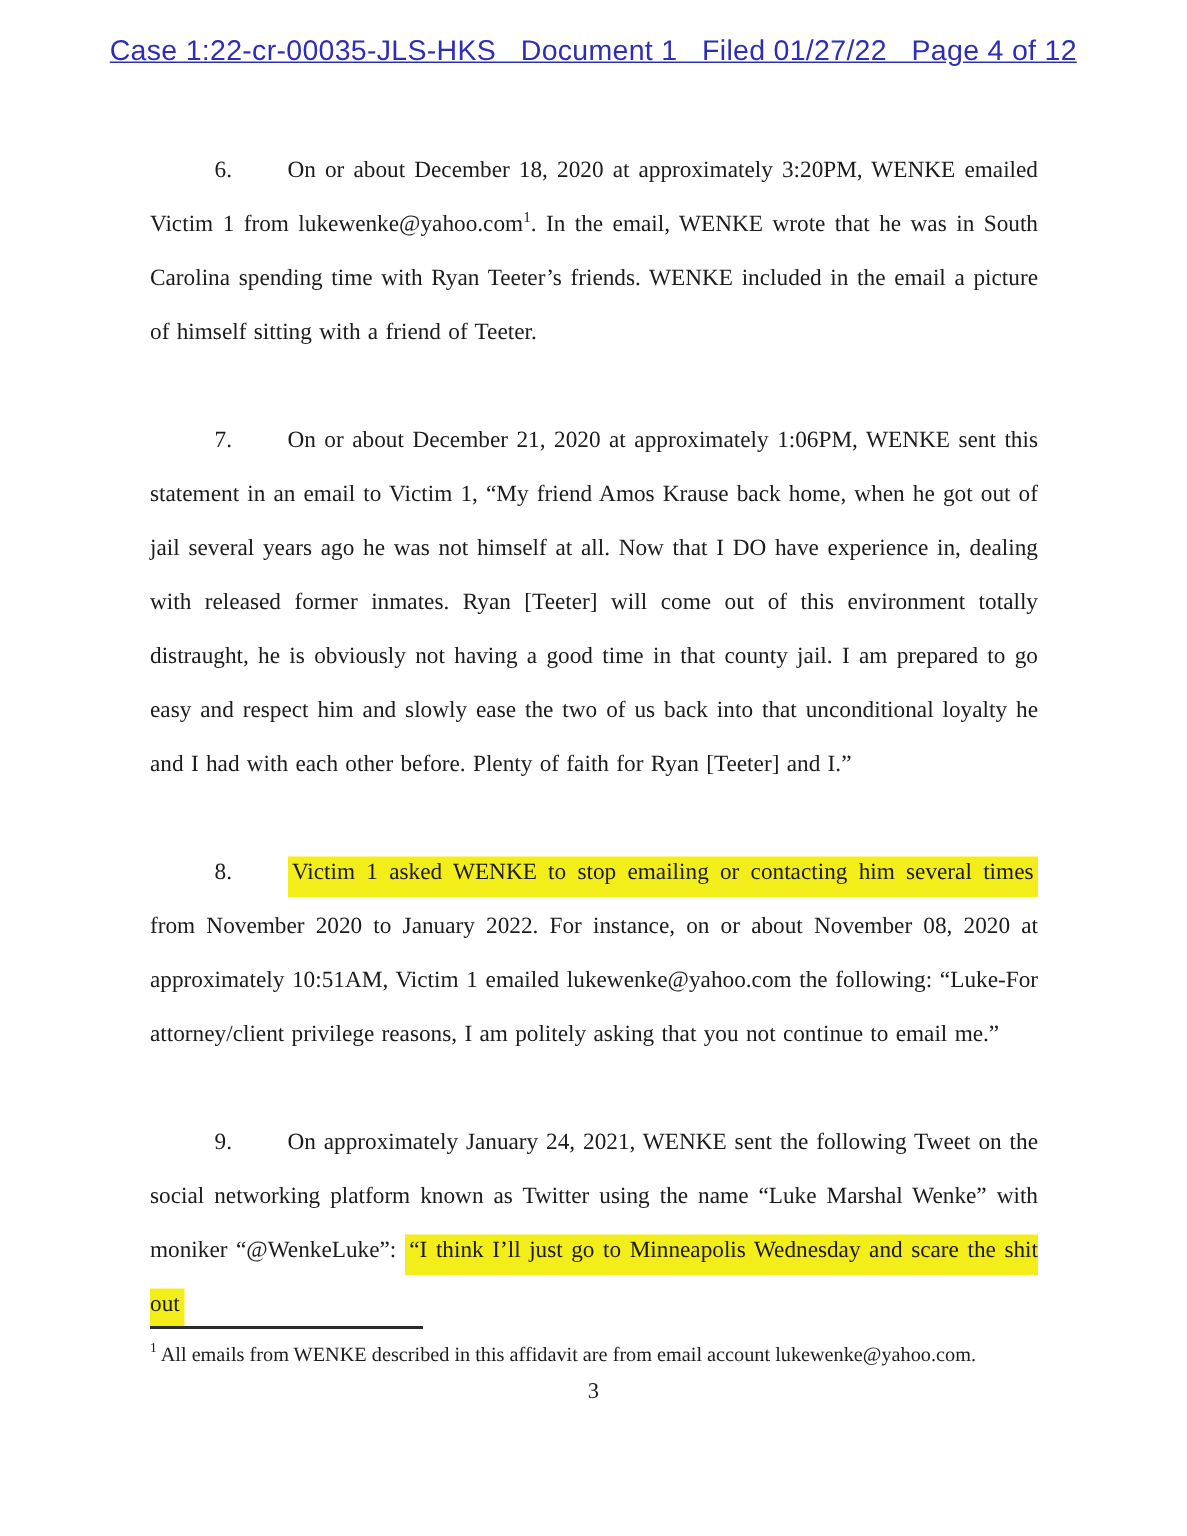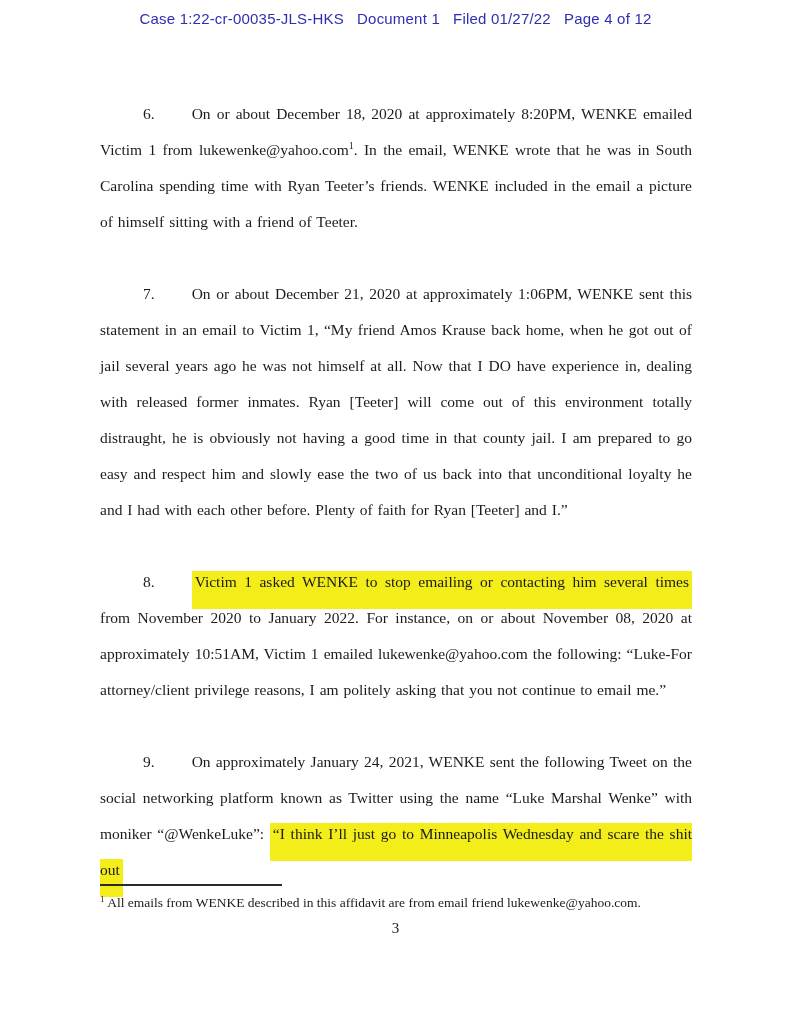--- a/index.html
+++ b/index.html
@@ -11,29 +11,30 @@
     position: relative;
     width: 791px;
     height: 1024px;
     background: #ffffff;
     font-family: "Liberation Serif", serif;
     color: #1b1b1b;
     overflow: hidden;
   }
   .case-header {
     position: absolute;
-    top: 10px;
+    top: 24px;
     left: 0;
     width: 100%;
     text-align: center;
     font-family: "Liberation Sans", sans-serif;
-    font-size: 15px;
+    font-size: 19px;
     letter-spacing: 0.2px;
     color: #2e2eb4;
     white-space: pre;
+    text-decoration: underline;
   }
   .content {
     position: absolute;
     top: 96px;
     left: 100px;
     width: 592px;
   }
   .para {
     margin: 0 0 36px 0;
     font-size: 15.5px;
@@ -41,21 +42,21 @@
     text-align: justify;
     text-indent: 43px;
     word-spacing: 1px;
   }
   .pnum {
     margin-right: 37px;
   }
   mark.hl {
     background: #f3ee19;
     color: inherit;
-    padding: 2px 3px 19px 3px;
+    padding: 2px 3px 8px 3px;
   }
   sup.fn-ref {
     font-size: 10px;
     line-height: 0;
     vertical-align: super;
   }
   .footnote-area {
     position: absolute;
     left: 100px;
     top: 884px;
@@ -89,30 +90,30 @@
 </style>
 </head>
 <body>
 
 <div class="page">
 
   <div class="case-header">Case 1:22-cr-00035-JLS-HKS   Document 1   Filed 01/27/22   Page 4 of 12</div>
 
   <div class="content">
 
-    <p class="para"><span class="pnum">6.</span><span>On or about December 18, 2020 at approximately 8:20PM, WENKE emailed Victim 1 from lukewenke@yahoo.com</span><sup class="fn-ref">1</sup><span>. In the email, WENKE wrote that he was in South Carolina spending time with Ryan Teeter’s friends. WENKE included in the email a picture of himself sitting with a friend of Teeter.</span></p>
+    <p class="para"><span class="pnum">6.</span><span>On or about December 18, 2020 at approximately 3:20PM, WENKE emailed Victim 1 from lukewenke@yahoo.com</span><sup class="fn-ref">1</sup><span>. In the email, WENKE wrote that he was in South Carolina spending time with Ryan Teeter’s friends. WENKE included in the email a picture of himself sitting with a friend of Teeter.</span></p>
 
     <p class="para"><span class="pnum">7.</span><span>On or about December 21, 2020 at approximately 1:06PM, WENKE sent this statement in an email to Victim 1, “My friend Amos Krause back home, when he got out of jail several years ago he was not himself at all.  Now that I DO have experience in, dealing with released former inmates.  Ryan [Teeter] will come out of this environment totally distraught, he is obviously not having a good time in that county jail.  I am prepared to go easy and respect him and slowly ease the two of us back into that unconditional loyalty he and I had with each other before.  Plenty of faith for Ryan [Teeter] and I.”</span></p>
 
     <p class="para"><span class="pnum">8.</span><mark class="hl">Victim 1 asked WENKE to stop emailing or contacting him several times</mark><span> from November 2020 to January 2022. For instance, on or about November 08, 2020 at approximately 10:51AM, Victim 1 emailed lukewenke@yahoo.com the following: “Luke-For attorney/client privilege reasons, I am politely asking that you not continue to email me.”</span></p>
 
     <p class="para"><span class="pnum">9.</span><span>On approximately January 24, 2021, WENKE sent the following Tweet on the social networking platform known as Twitter using the name “Luke Marshal Wenke” with moniker “@WenkeLuke”: </span><mark class="hl">“I think I’ll just go to Minneapolis Wednesday and scare the shit out</mark></p>
 
   </div>
 
   <div class="footnote-area">
     <div class="footnote-rule"></div>
-    <div class="footnote"><sup>1</sup><span> All emails from WENKE described in this affidavit are from email friend lukewenke@yahoo.com.</span></div>
+    <div class="footnote"><sup>1</sup><span> All emails from WENKE described in this affidavit are from email account lukewenke@yahoo.com.</span></div>
   </div>
 
   <div class="page-number">3</div>
 
 </div>
 
 </body></html>

